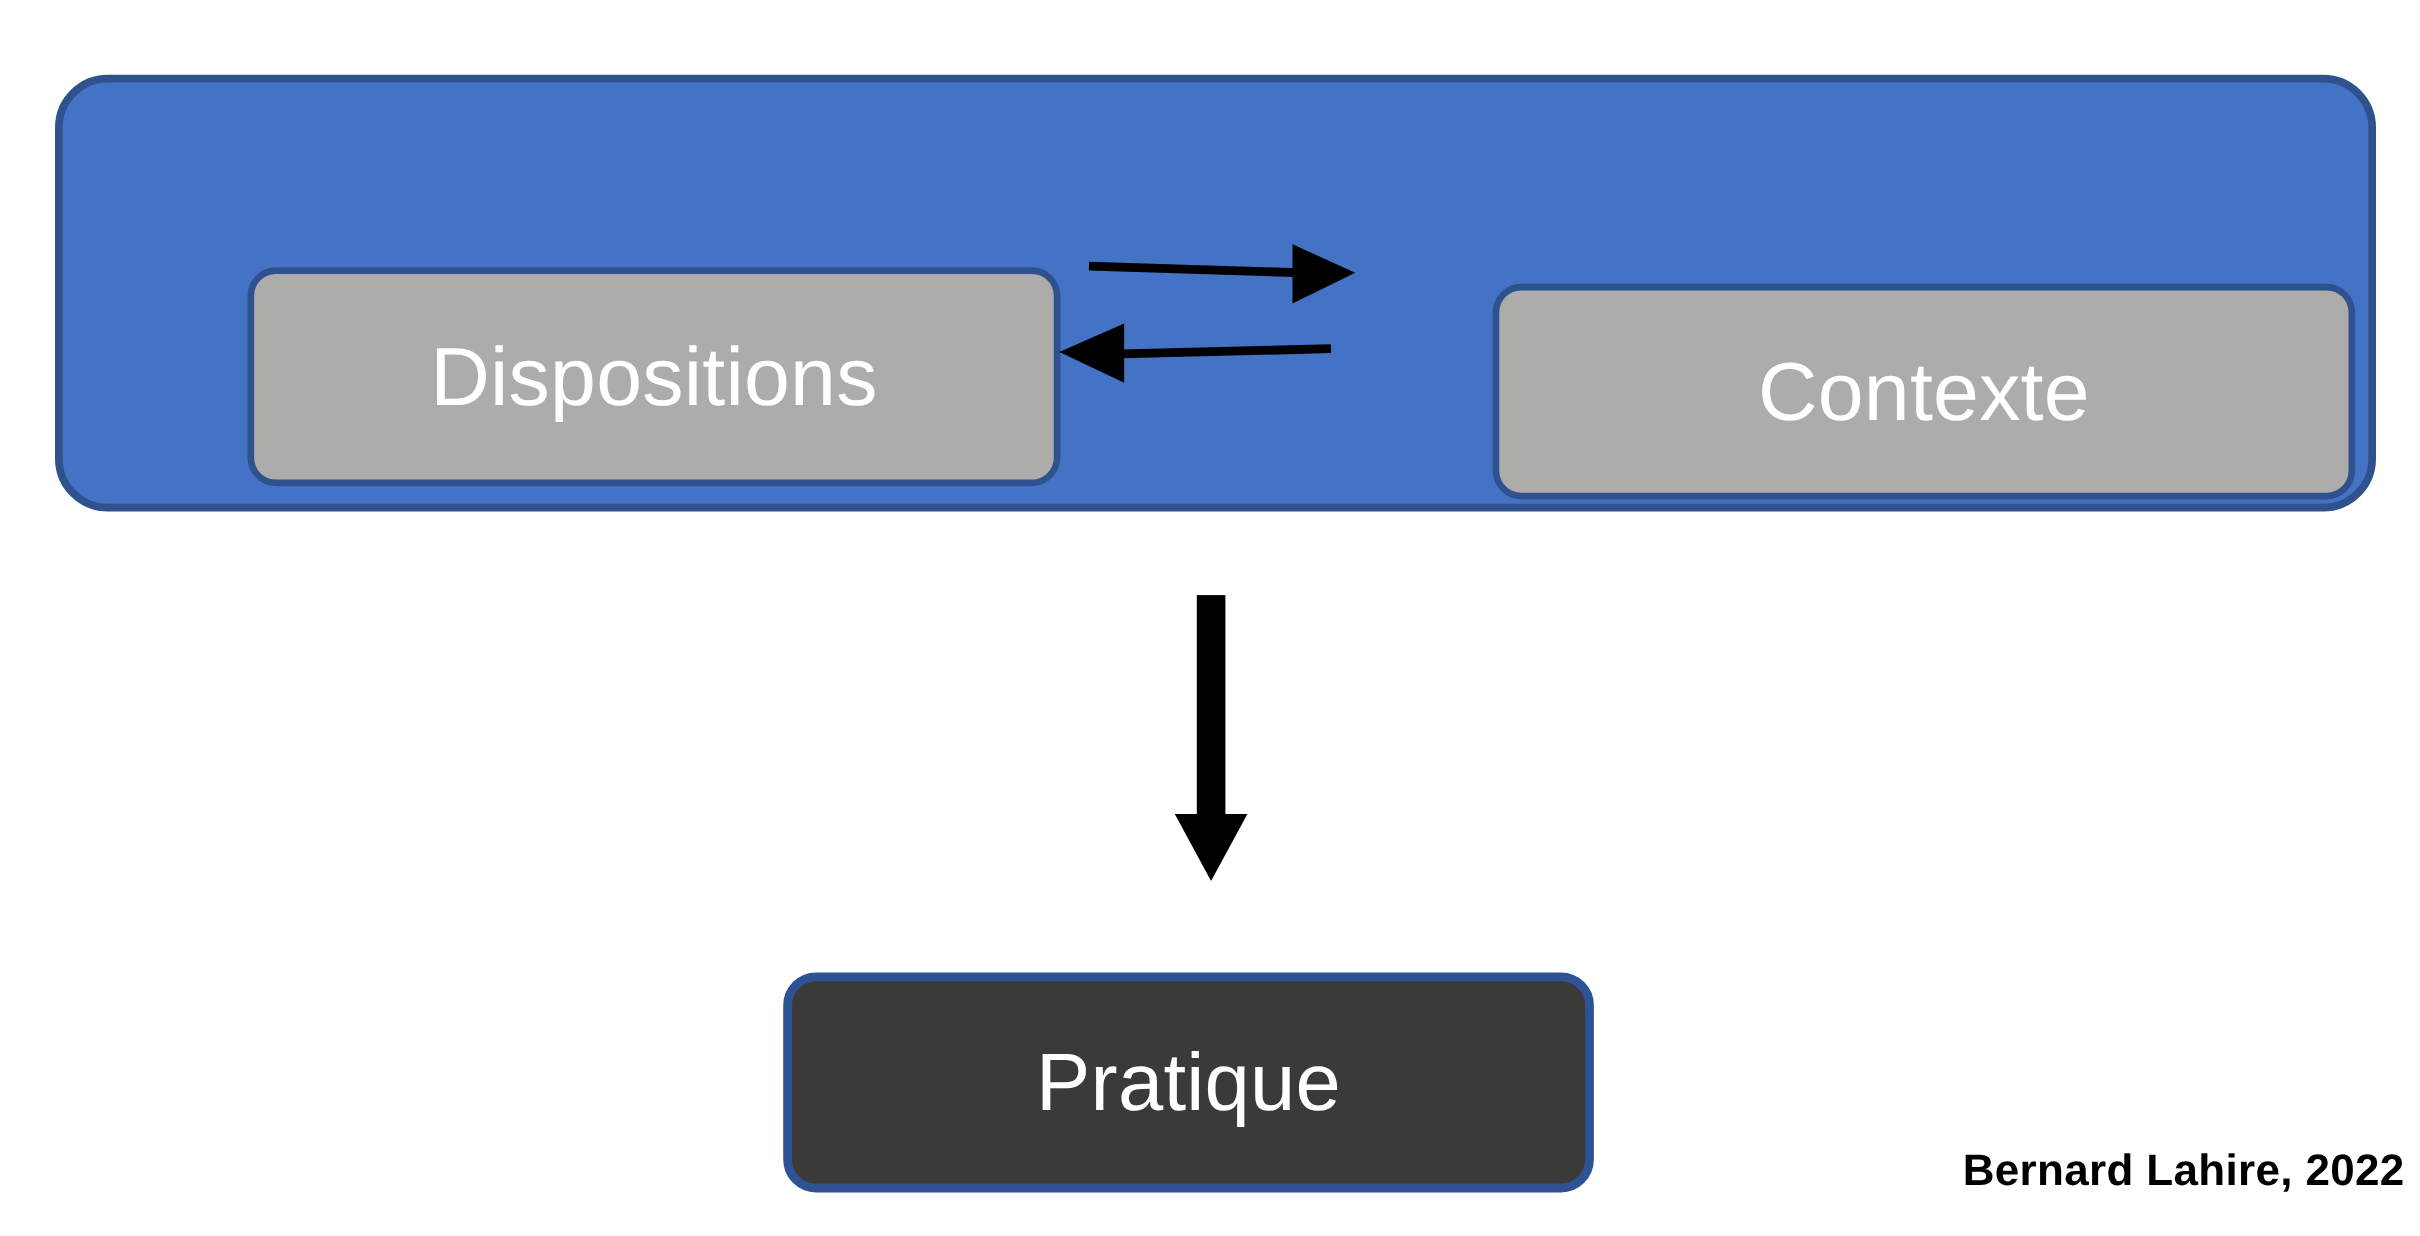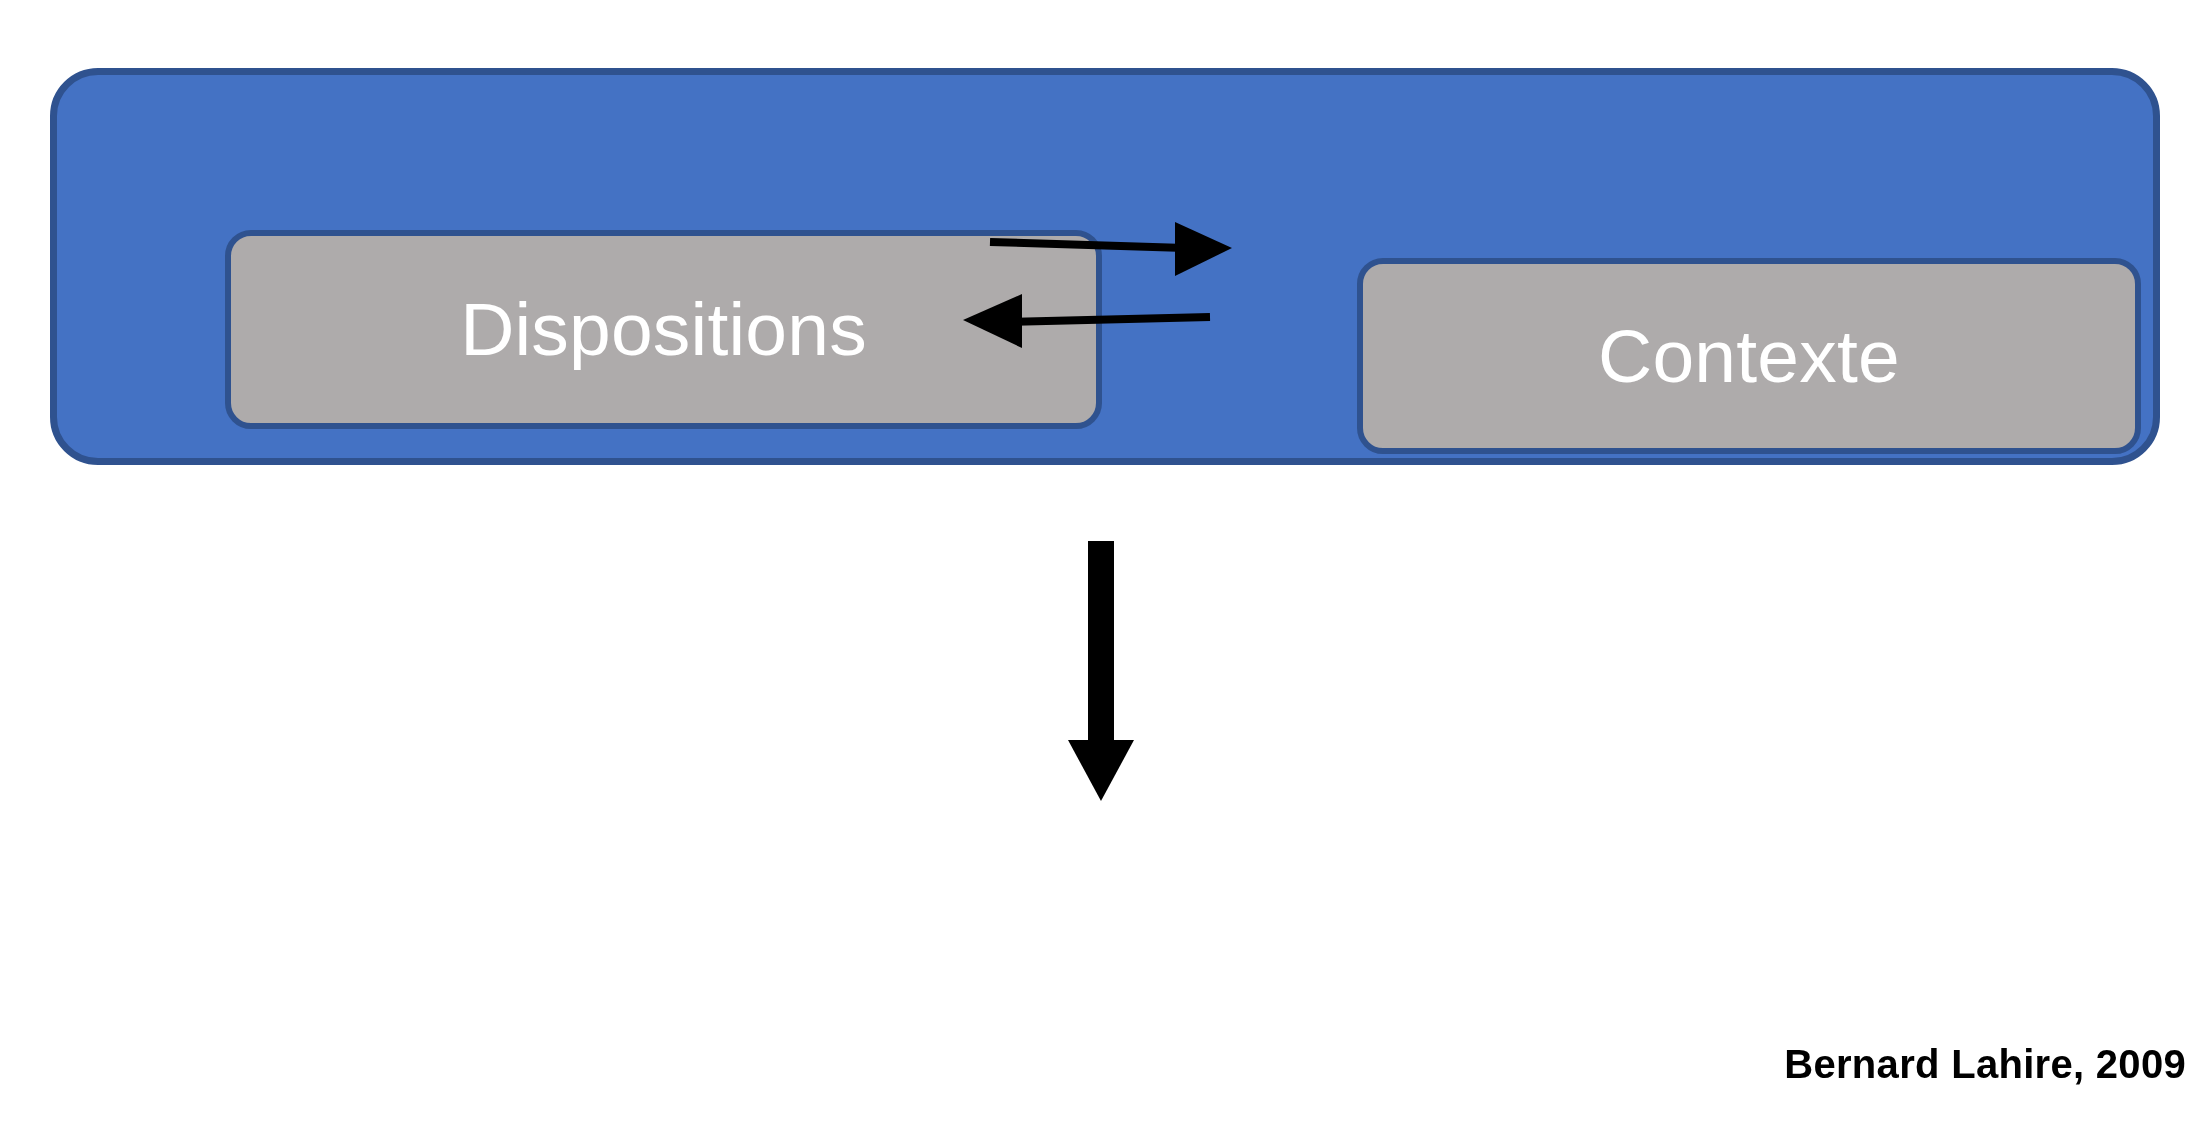--- a/index.html
+++ b/index.html
@@ -57,22 +57,22 @@
 
   .node-dark {
     background: #3B3A39;
     border: 8px solid #2E5395;
     border-radius: 30px;
     font-size: 74px;
   }
 
   #node-dispositions {
     left: 168px;
-    top: 155px;
-    width: 877px;
+    top: 168px;
+    width: 739px;
     height: 199px;
   }
 
   #node-contexte {
     left: 1300px;
     top: 183px;
     width: 784px;
     height: 196px;
   }
 
@@ -115,35 +115,38 @@
     <div class="node node-gray" id="node-dispositions">
       <span>Dispositions</span>
     </div>
 
     <div class="node node-gray" id="node-contexte">
       <span>Contexte</span>
     </div>
 
   </div>
 
+  <div class="node node-dark" id="node-pratique">
+    <span>Pratique</span>
+  </div>
 
   <svg id="arrow-layer" viewBox="0 0 2200 1124" xmlns="http://www.w3.org/2000/svg">
 
     <g>
       <line x1="990" y1="242" x2="1185" y2="248" stroke="#000000" stroke-width="8" stroke-linecap="butt"></line>
       <polygon points="1175,222 1232,248 1175,276" fill="#000000"></polygon>
     </g>
 
     <g>
       <line x1="1010" y1="322" x2="1210" y2="317" stroke="#000000" stroke-width="8" stroke-linecap="butt"></line>
       <polygon points="1022,294 963,320 1022,348" fill="#000000"></polygon>
     </g>
 
     <g>
       <rect x="1088" y="541" width="26" height="206" fill="#000000"></rect>
       <polygon points="1068,740 1134,740 1101,801" fill="#000000"></polygon>
     </g>
 
   </svg>
 
-  <div id="citation">Bernard Lahire, 2009</div>
+  <div id="citation">Bernard Lahire, 2022</div>
 
 </div>
 
 </body></html>

